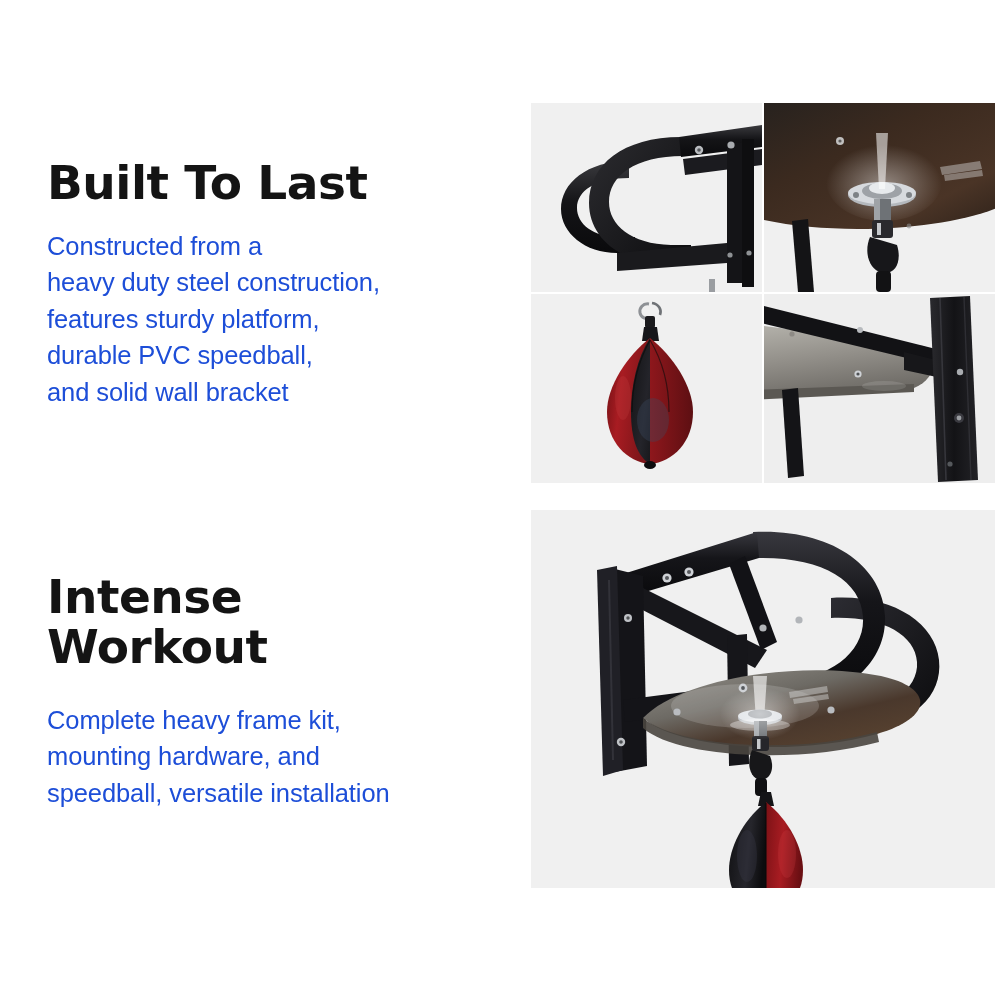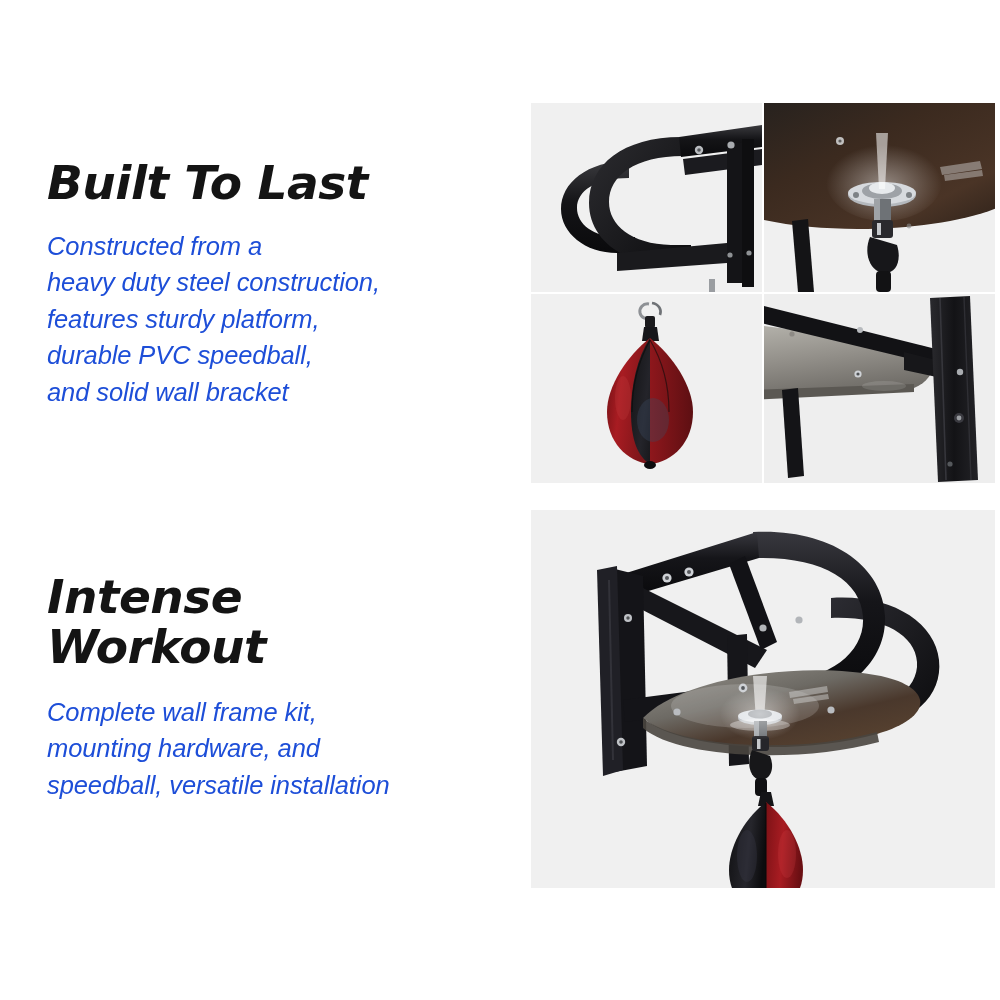--- a/index.html
+++ b/index.html
@@ -12,21 +12,20 @@
     height: 1000px;
     overflow: hidden;
     font-family: "Liberation Sans", sans-serif;
     position: relative;
   }
 
   #page {
     position: absolute;
     inset: 0;
     background: #ffffff;
-    font-style: italic;
   }
 
   
   .text-col {
     position: absolute;
     left: 47px;
     width: 470px;
   }
   .block-1 { top: 158px; }
   .block-2 { top: 572px; }
@@ -35,21 +34,21 @@
     margin: 0 0 20px 0;
     font-family: "DejaVu Sans", sans-serif;
     font-weight: 700;
     font-size: 47px;
     line-height: 1.06;
     letter-spacing: -0.5px;
     color: #141414;
     white-space: pre-line;
   }
   .block-2 .headline {
-    margin-bottom: 22px;
+    margin-bottom: 30px;
   }
 
   .body-copy {
     margin: 0;
     font-family: "Liberation Sans", sans-serif;
     font-weight: 400;
     font-size: 25.5px;
     line-height: 1.43;
     letter-spacing: -0.1px;
     color: #1d4ed8;
@@ -94,21 +93,21 @@
     <p class="body-copy">Constructed from a
 heavy duty steel construction,
 features sturdy platform,
 durable PVC speedball,
 and solid wall bracket</p>
   </div>
 
   <div class="text-col block-2">
     <h1 class="headline">Intense
 Workout</h1>
-    <p class="body-copy">Complete wall frame kit,
+    <p class="body-copy">Complete heavy frame kit,
 mounting hardware, and
 speedball, versatile installation</p>
   </div>
 
   <div class="photo-grid">
 
     <div class="photo">
       <svg class="ph-svg" viewBox="0 0 231 189" preserveAspectRatio="xMidYMid slice">
         <defs>
           <linearGradient id="g-steel" x1="0" y1="0" x2="0" y2="1">

